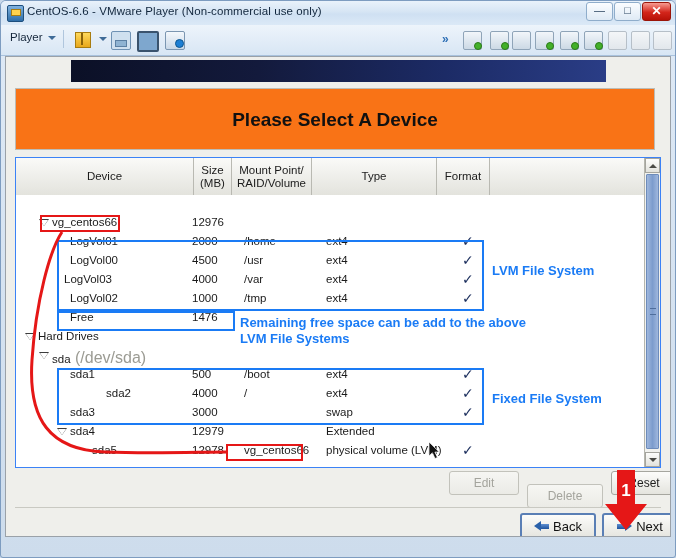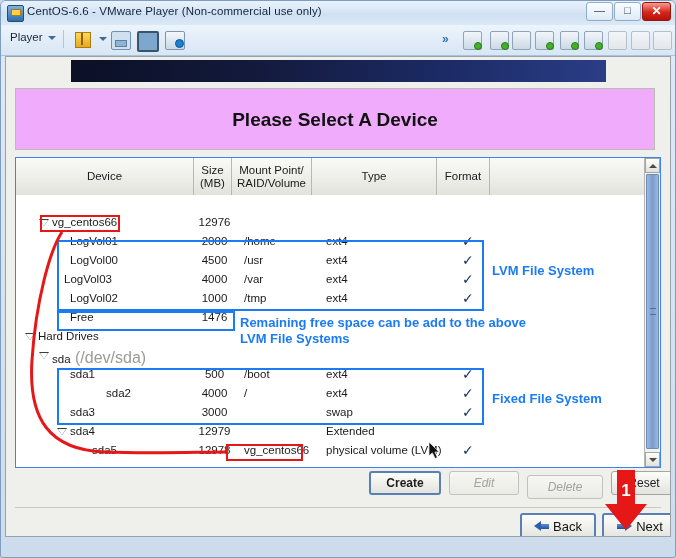--- a/index.html
+++ b/index.html
@@ -88,21 +88,21 @@
   #anaconda{
     position:absolute;left:0;top:0;width:100%;height:100%;
     background:#efefeb;overflow:hidden;
   }
   #banner{
     position:absolute;left:65px;top:3px;width:535px;height:22px;
     background:linear-gradient(90deg,#0b1026 0%,#131a3c 35%,#1c2b66 70%,#2a3d86 100%);
   }
   #hdr-box{
     position:absolute;left:9px;top:31px;right:15px;height:62px;
-    background:#f0abfc;border:1px solid #bcbcb6;box-sizing:border-box;
+    background:#f97316;border:1px solid #bcbcb6;box-sizing:border-box;
   }
   #hdr-title{
     position:absolute;left:0;right:0;top:20px;text-align:center;
     font-size:19px;font-weight:bold;color:#111;
   }
 
   
   #tablewrap{
     position:absolute;left:9px;top:100px;right:9px;height:311px;
     background:#fff;border:1px solid #3b82f6;box-sizing:border-box;
@@ -118,21 +118,21 @@
     font-size:11.5px;color:#1b1b1b;text-align:center;
     display:flex;align-items:center;justify-content:center;
     line-height:12.5px;
   }
   #tbody{
     position:absolute;left:0;top:37px;right:16px;bottom:0;
     background:#fff;overflow:hidden;
   }
   .row{position:absolute;left:0;right:0;height:19px;font-size:11.5px;color:#1a1a1a;}
   .c-dev{position:absolute;top:2px;}
-  .c-size{position:absolute;top:2px;width:45px;text-align:center;}
+  .c-size{position:absolute;top:2px;width:45px;text-align:left;}
   .c-mount{position:absolute;left:228px;top:2px;}
   .c-type{position:absolute;left:310px;top:2px;}
   .c-fmt{position:absolute;left:446px;top:0px;font-size:14px;color:#1a2d5c;}
   .tri{
     position:absolute;top:6px;width:0;height:0;
     border-left:4.5px solid transparent;border-right:4.5px solid transparent;
     border-top:6px solid transparent;
   }
   .tri i{
     position:absolute;left:-4.5px;top:-6px;width:0;height:0;
@@ -172,21 +172,21 @@
 
   
   .gbtn{
     position:absolute;height:24px;box-sizing:border-box;
     background:linear-gradient(#fcfcfa,#e4e4de);
     border:1px solid #a6a69f;border-radius:3px;
     font-size:12px;color:#1d1d1d;
     display:flex;align-items:center;justify-content:center;
   }
   .gbtn.primary{border:2px solid #5a7fb5;font-weight:bold;}
-  .gbtn.disabled{color:#a4a49d;background:linear-gradient(#f6f6f3,#ebebe6);border-color:#c2c2bb;font-style:italic;}
+  .gbtn.disabled{color:#a4a49d;background:linear-gradient(#f6f6f3,#ebebe6);border-color:#c2c2bb;}
   #btnbar{position:absolute;left:9px;right:9px;top:414px;height:30px;}
   #footer-sep{position:absolute;left:9px;right:9px;top:450px;height:1px;background:#c9c9c2;}
   #navbar{position:absolute;left:9px;right:9px;top:456px;height:30px;}
   .navbtn{
     position:absolute;height:27px;width:76px;box-sizing:border-box;
     background:linear-gradient(#fcfcfa,#e4e4de);
     border:2px solid #5a7fb5;border-radius:3px;
     font-size:13px;color:#121212;
     display:flex;align-items:center;justify-content:center;gap:4px;
   }
@@ -383,27 +383,24 @@
               <div class="sarr"></div>
             </div>
           <div id="sthumb"></div>
           <div class="sbtn dn">
               <div class="sarr"></div>
             </div>
         </div>
       </div>
 
       <div id="btnbar">
-        <div class="gbtn primary" style="left:354px;width:72px;top:0">
-          <span>Create</span>
-        </div>
         <div class="gbtn disabled" style="left:434px;width:70px;top:0">
           <span>Edit</span>
         </div>
-        <div class="gbtn disabled" style="left:512px;width:76px;top:4px">
+        <div class="gbtn disabled" style="left:512px;width:76px;top:13px">
           <span>Delete</span>
         </div>
         <div class="gbtn" style="left:596px;width:66px;top:0">
           <span>Reset</span>
         </div>
       </div>
 
       <div id="footer-sep"></div>
 
       <div id="navbar">

